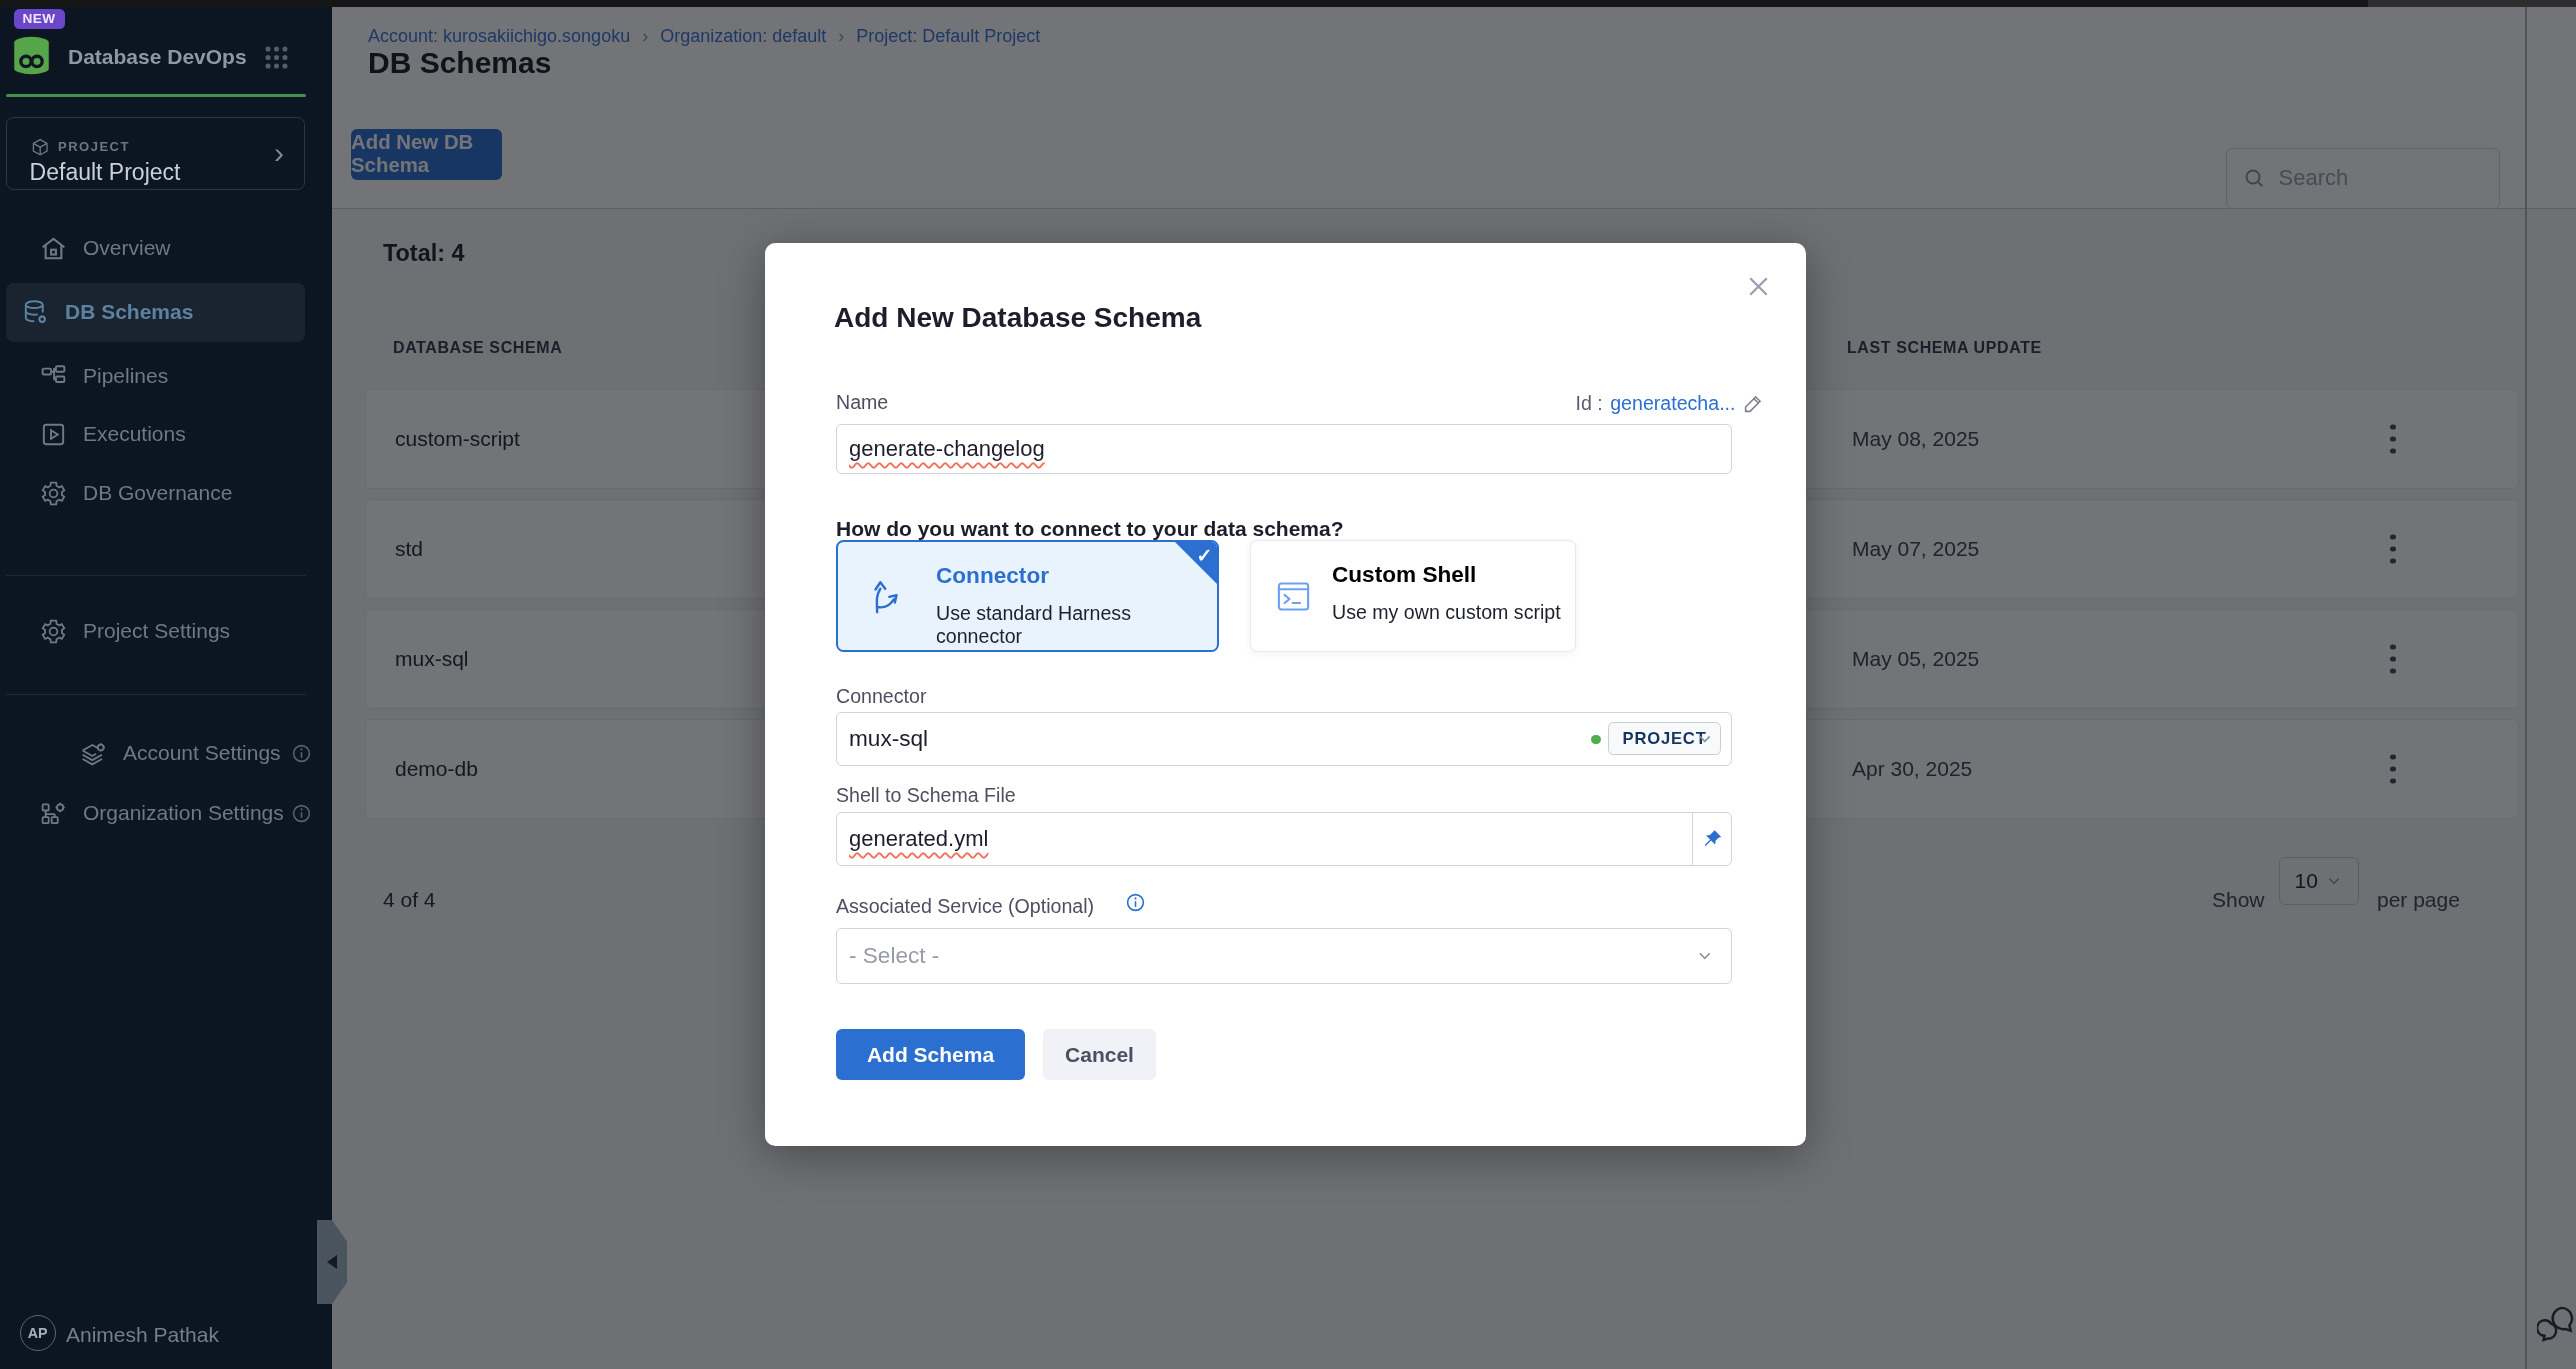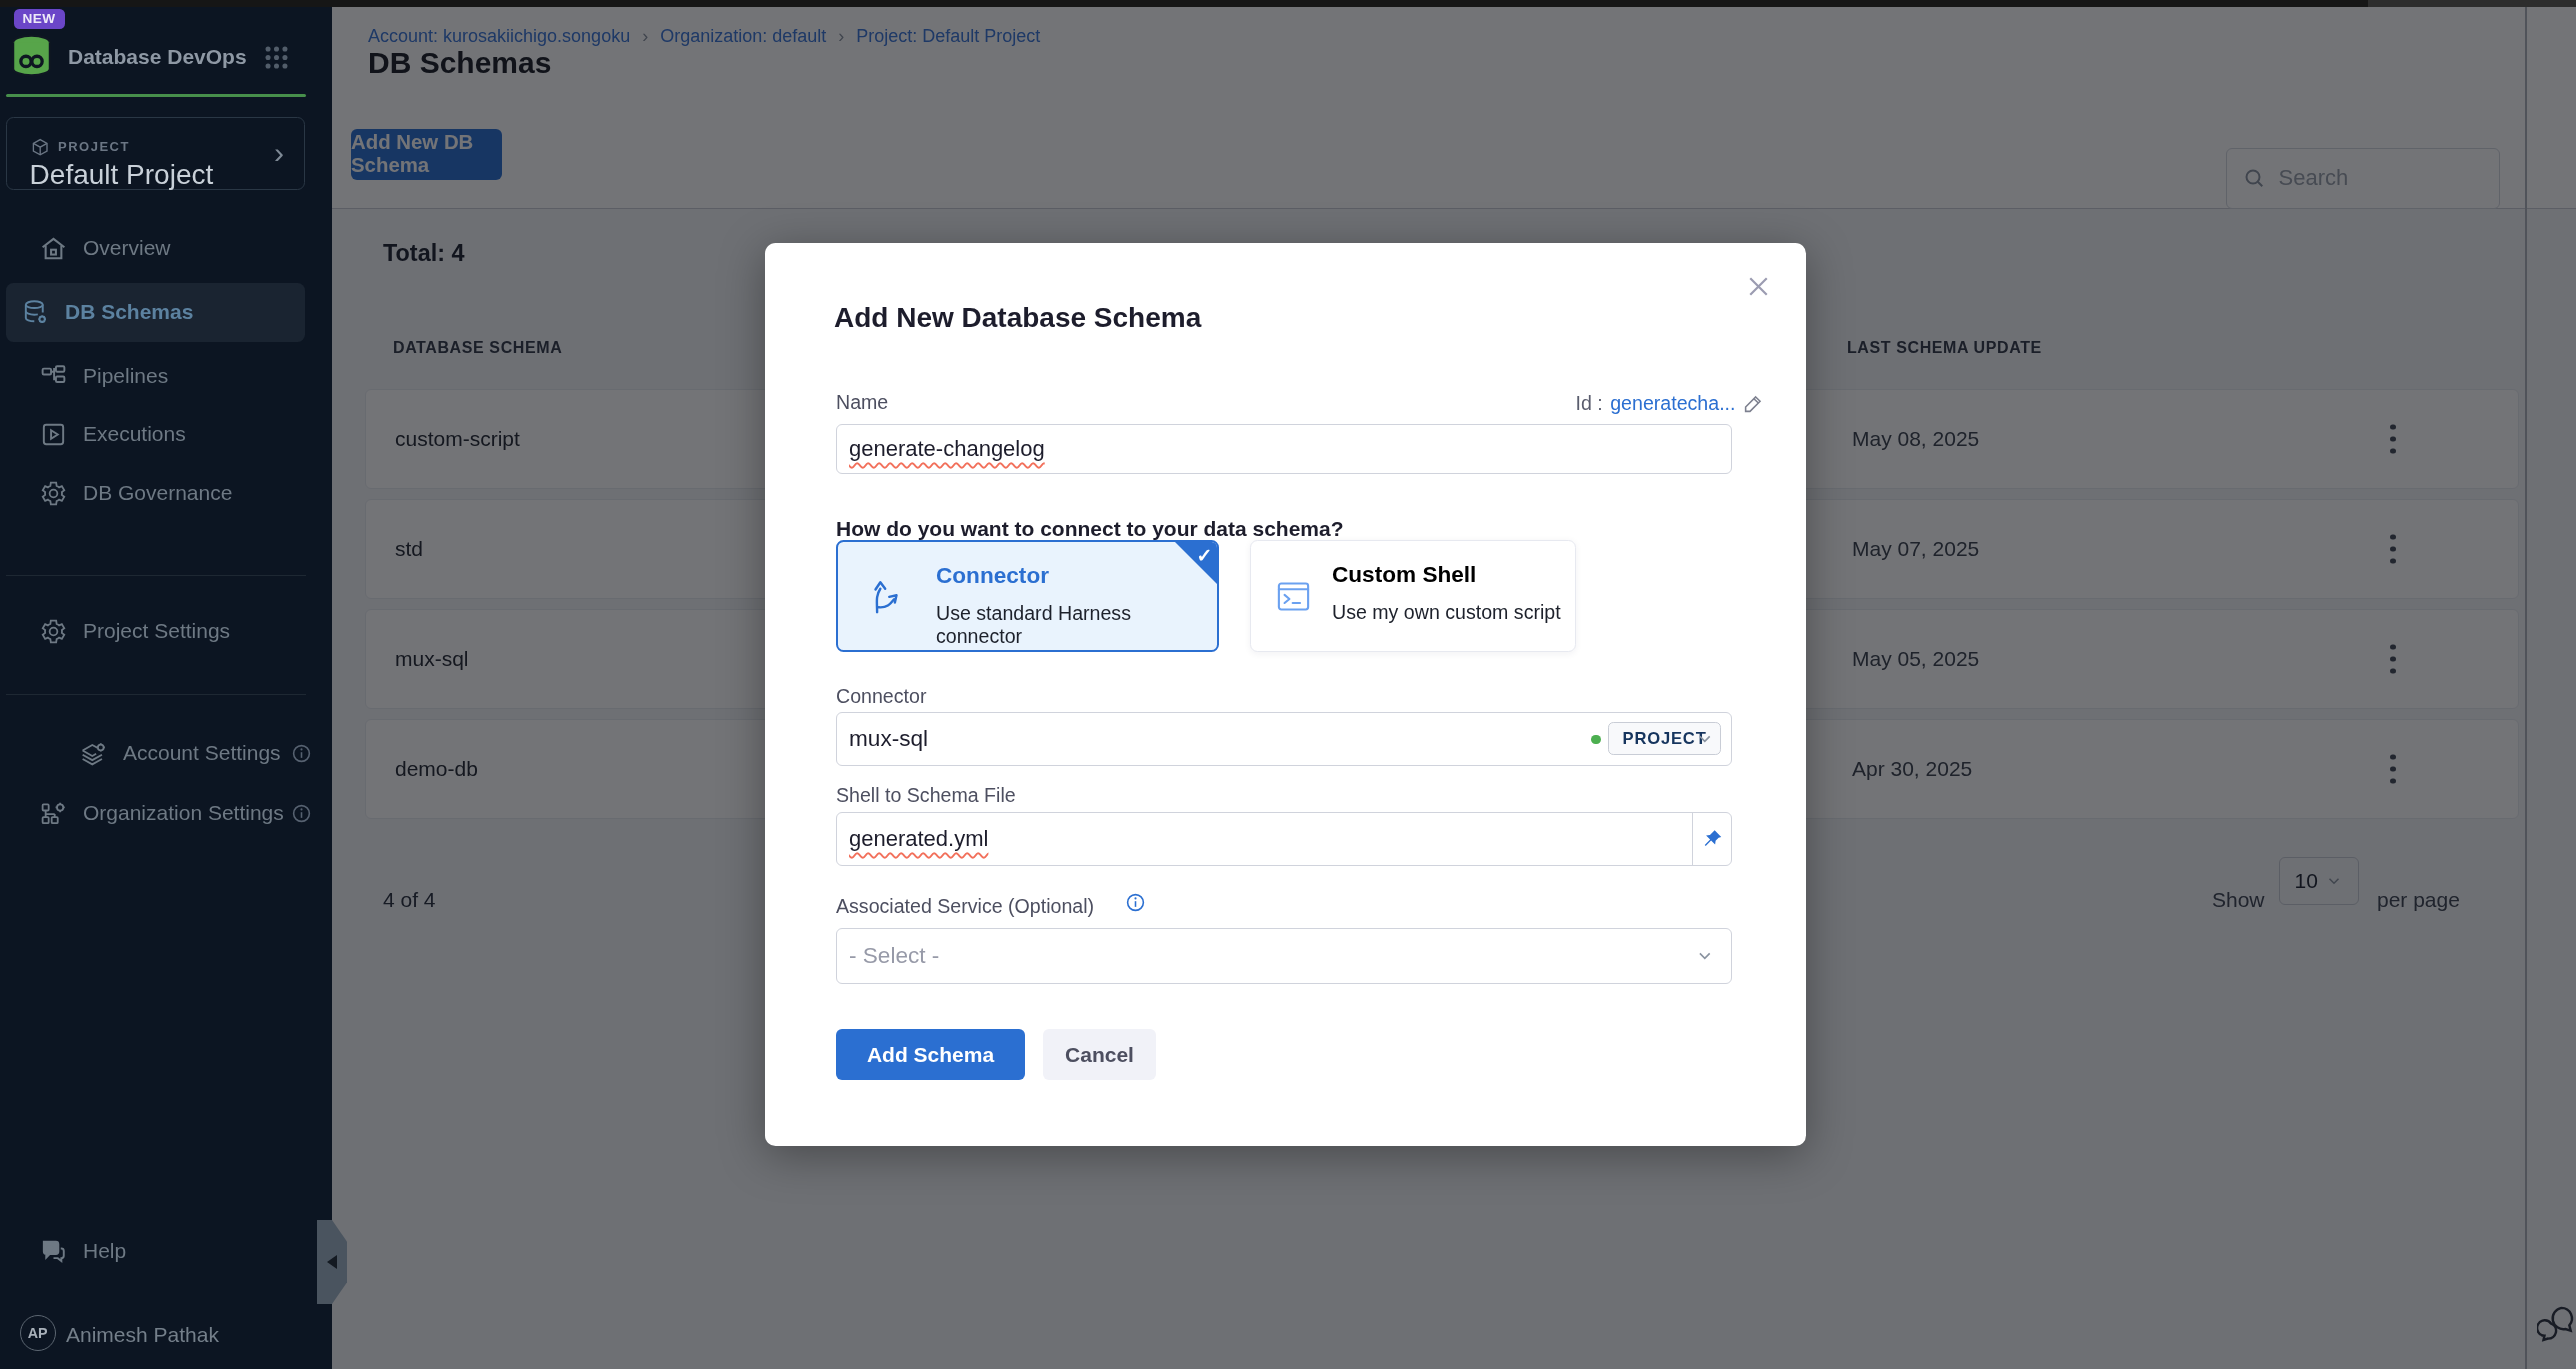--- a/index.html
+++ b/index.html
@@ -13,21 +13,21 @@
   .topstrip .seg{position:absolute;left:2368px;top:0;width:208px;height:6.8px;background:#2d2d2d;}
 
   
   .sidebar{left:0;top:6.8px;width:332px;height:1363px;background:#0C1522;z-index:5;}
   .new-badge{left:13.6px;top:2.3px;padding:2.3px 9px;background:#6B46C8;color:#EDE9F8;
              font-size:13.6px;font-weight:bold;border-radius:5.3px;letter-spacing:0.4px;}
   .app-title{left:68px;top:38px;font-size:21px;font-weight:bold;color:#8E98A4;}
   .green-line{left:6px;top:87px;width:300px;height:3px;background:#478F4B;border-radius:1.5px;}
   .project-box{left:6px;top:110px;width:299px;height:73px;border:1.5px solid #2A3745;border-radius:7.5px;}
   .project-label{left:51px;top:21px;font-size:13px;font-weight:bold;letter-spacing:1.5px;color:#6B7684;}
-  .project-name{left:22.6px;top:41px;font-size:28px;color:#C9D1D9;}
+  .project-name{left:22.6px;top:41px;font-size:23px;color:#C9D1D9;}
   .project-chevron{left:267px;top:18px;font-size:30px;color:#7E8995;}
   .nav-item{left:18px;width:332px;height:57px;display:flex;align-items:center;color:#6E7984;cursor:pointer;}
   .nav-item .nicon{margin-left:21px;width:29px;height:29px;flex:0 0 29px;}
   .nav-item .nlabel{margin-left:15px;font-size:21px;}
   .nav-selected{left:6px;width:299px;background:#1A2431;border-radius:7.5px;color:#5C82A0;}
   .nav-selected .nicon{margin-left:15px;}
   .side-divider{left:6px;width:300px;height:0;border-top:1.5px solid #1E2833;}
   .info-bub{position:absolute;left:273px;top:50%;margin-top:-10.6px;width:21px;height:21px;color:#566170;}
   .avatar{left:19.6px;top:1308px;width:36px;height:36px;border:1.5px solid #5C6671;border-radius:50%;
           display:flex;align-items:center;justify-content:center;font-size:14.3px;font-weight:bold;color:#A8B0B9;}
@@ -227,28 +227,20 @@
         <path d="M17.5 3.2v1.2M17.5 9.8v1.2M13.7 7h1.2M20.1 7h1.2"></path>
       </svg>
       <span class="nlabel">Organization Settings</span>
       <svg class="info-bub" viewBox="0 0 24 24" fill="none" stroke="currentColor" stroke-width="1.8">
         <circle cx="12" cy="12" r="9"></circle>
           <path d="M12 10.5V17"></path>
           <circle cx="12" cy="7.3" r="1.2" fill="currentColor" stroke="none"></circle>
       </svg>
     </div>
 
-    <div class="abs nav-item" style="top:1216px;">
-      <svg class="nicon" viewBox="0 0 24 24" fill="none" stroke="currentColor" stroke-width="1.6">
-        <path d="M4 4h10a2 2 0 0 1 2 2v6a2 2 0 0 1-2 2H9l-3 3v-3H6a2 2 0 0 1-2-2z" fill="currentColor"></path>
-        <path d="M18 9.5h.5a2 2 0 0 1 2 2v4a2 2 0 0 1-2 2v2.3L15.5 17.5H12"></path>
-        <text x="9" y="12.3" font-size="8" fill="#0C1522" text-anchor="middle" font-weight="bold">?</text>
-      </svg>
-      <span class="nlabel">Help</span>
-    </div>
     <div class="abs avatar">AP</div>
     <div class="abs user-name">Animesh Pathak</div>
   </div>
 
   <div class="abs handle">
     <div class="tri"></div>
   </div>
 
   <div class="abs header-white">
     <div class="abs breadcrumb" style="left:36px;top:19.6px;">

